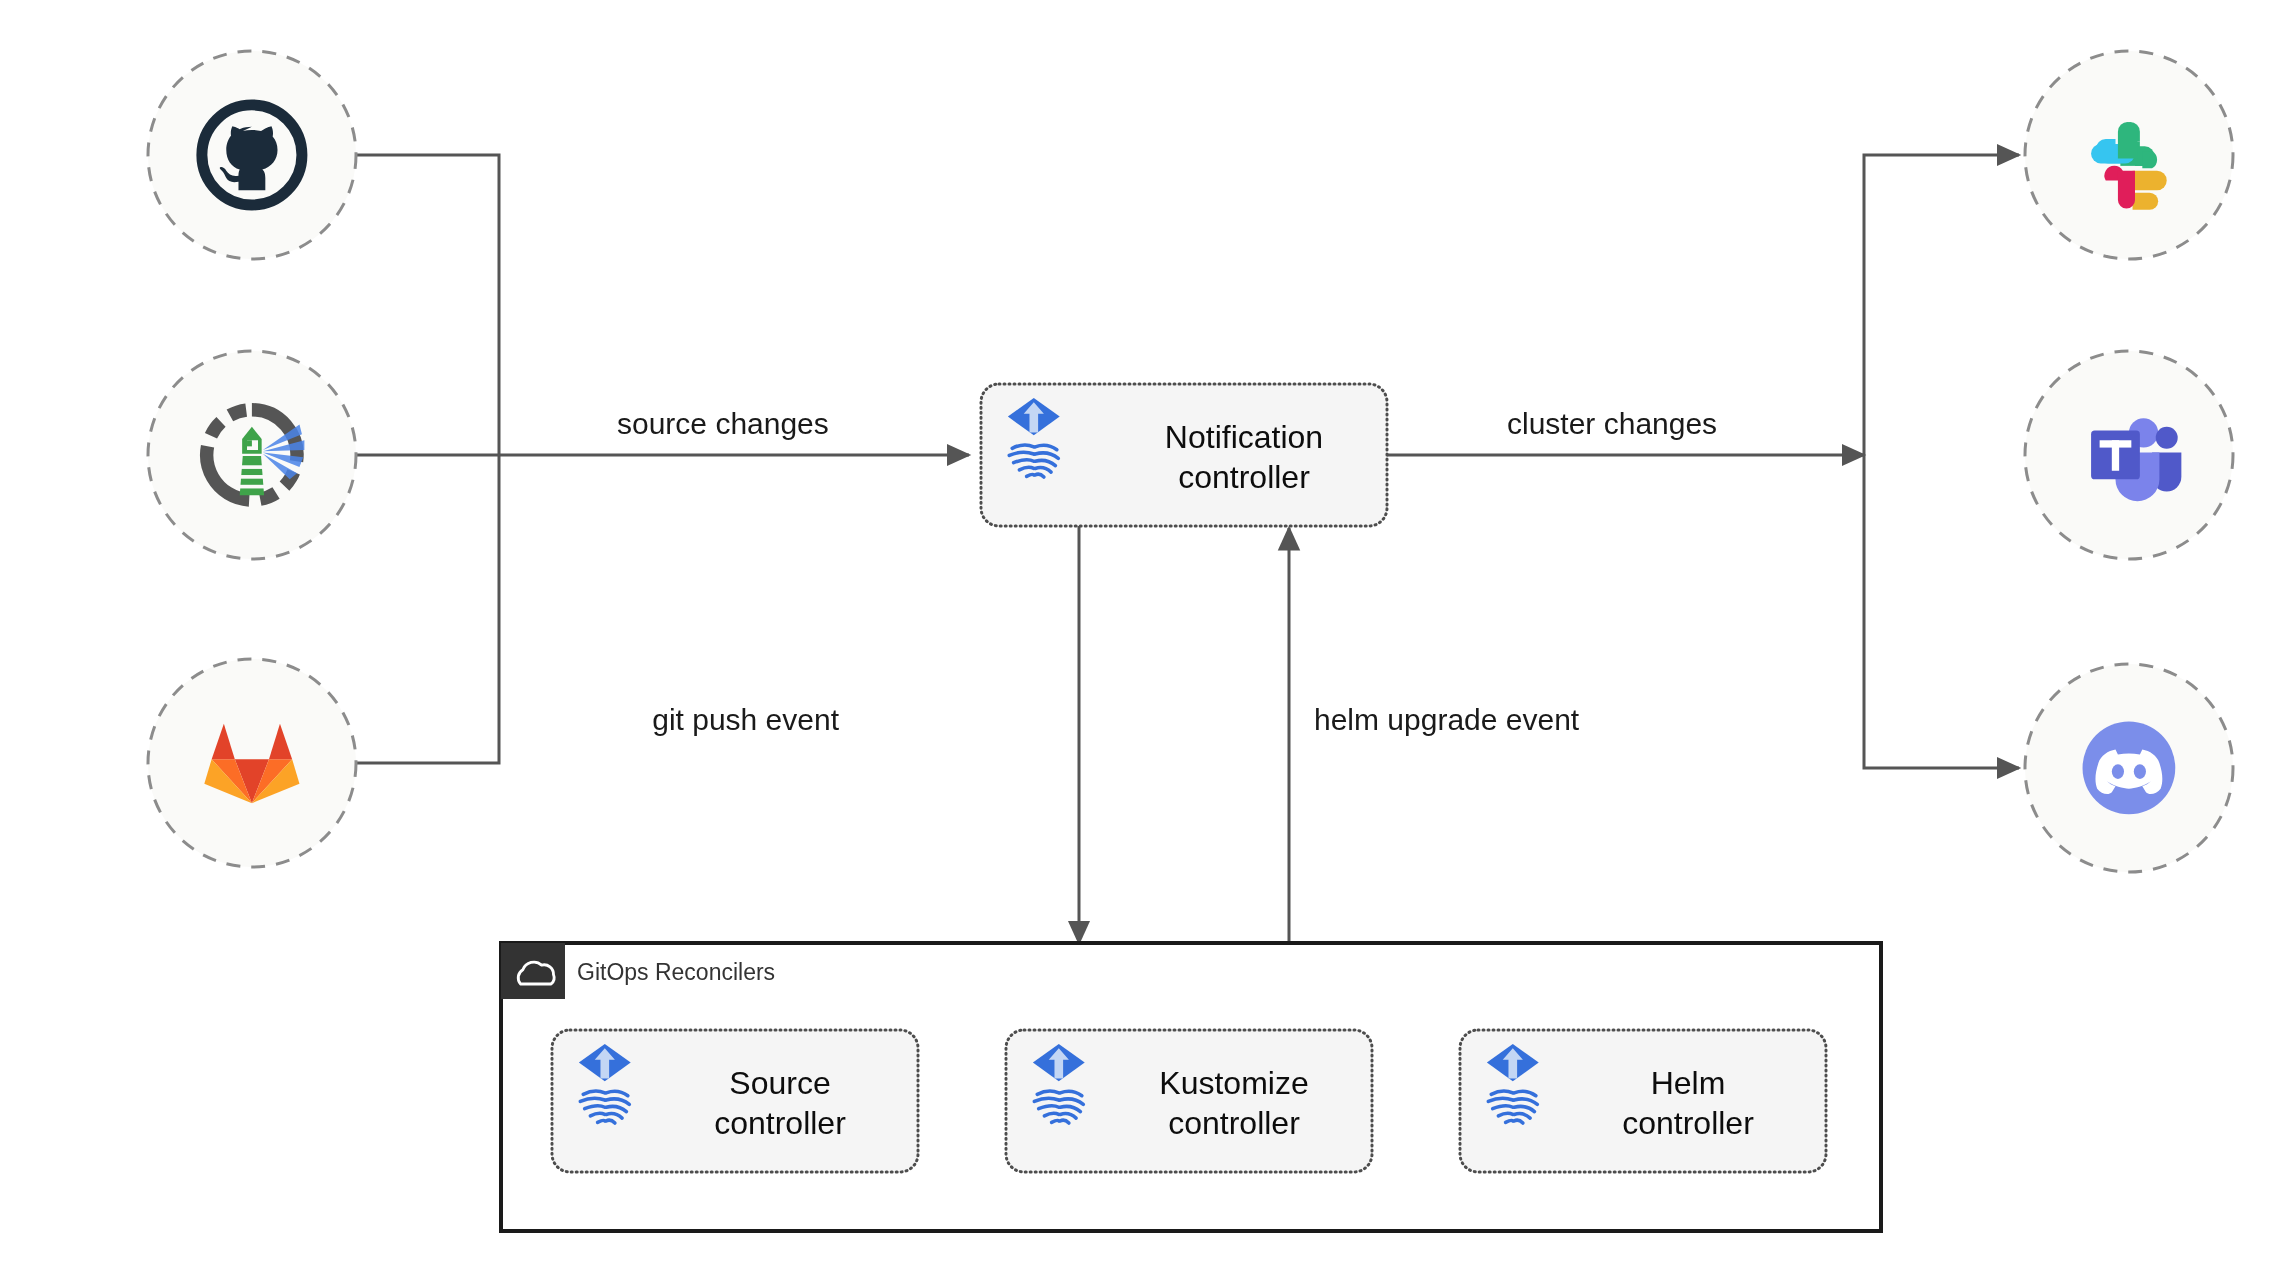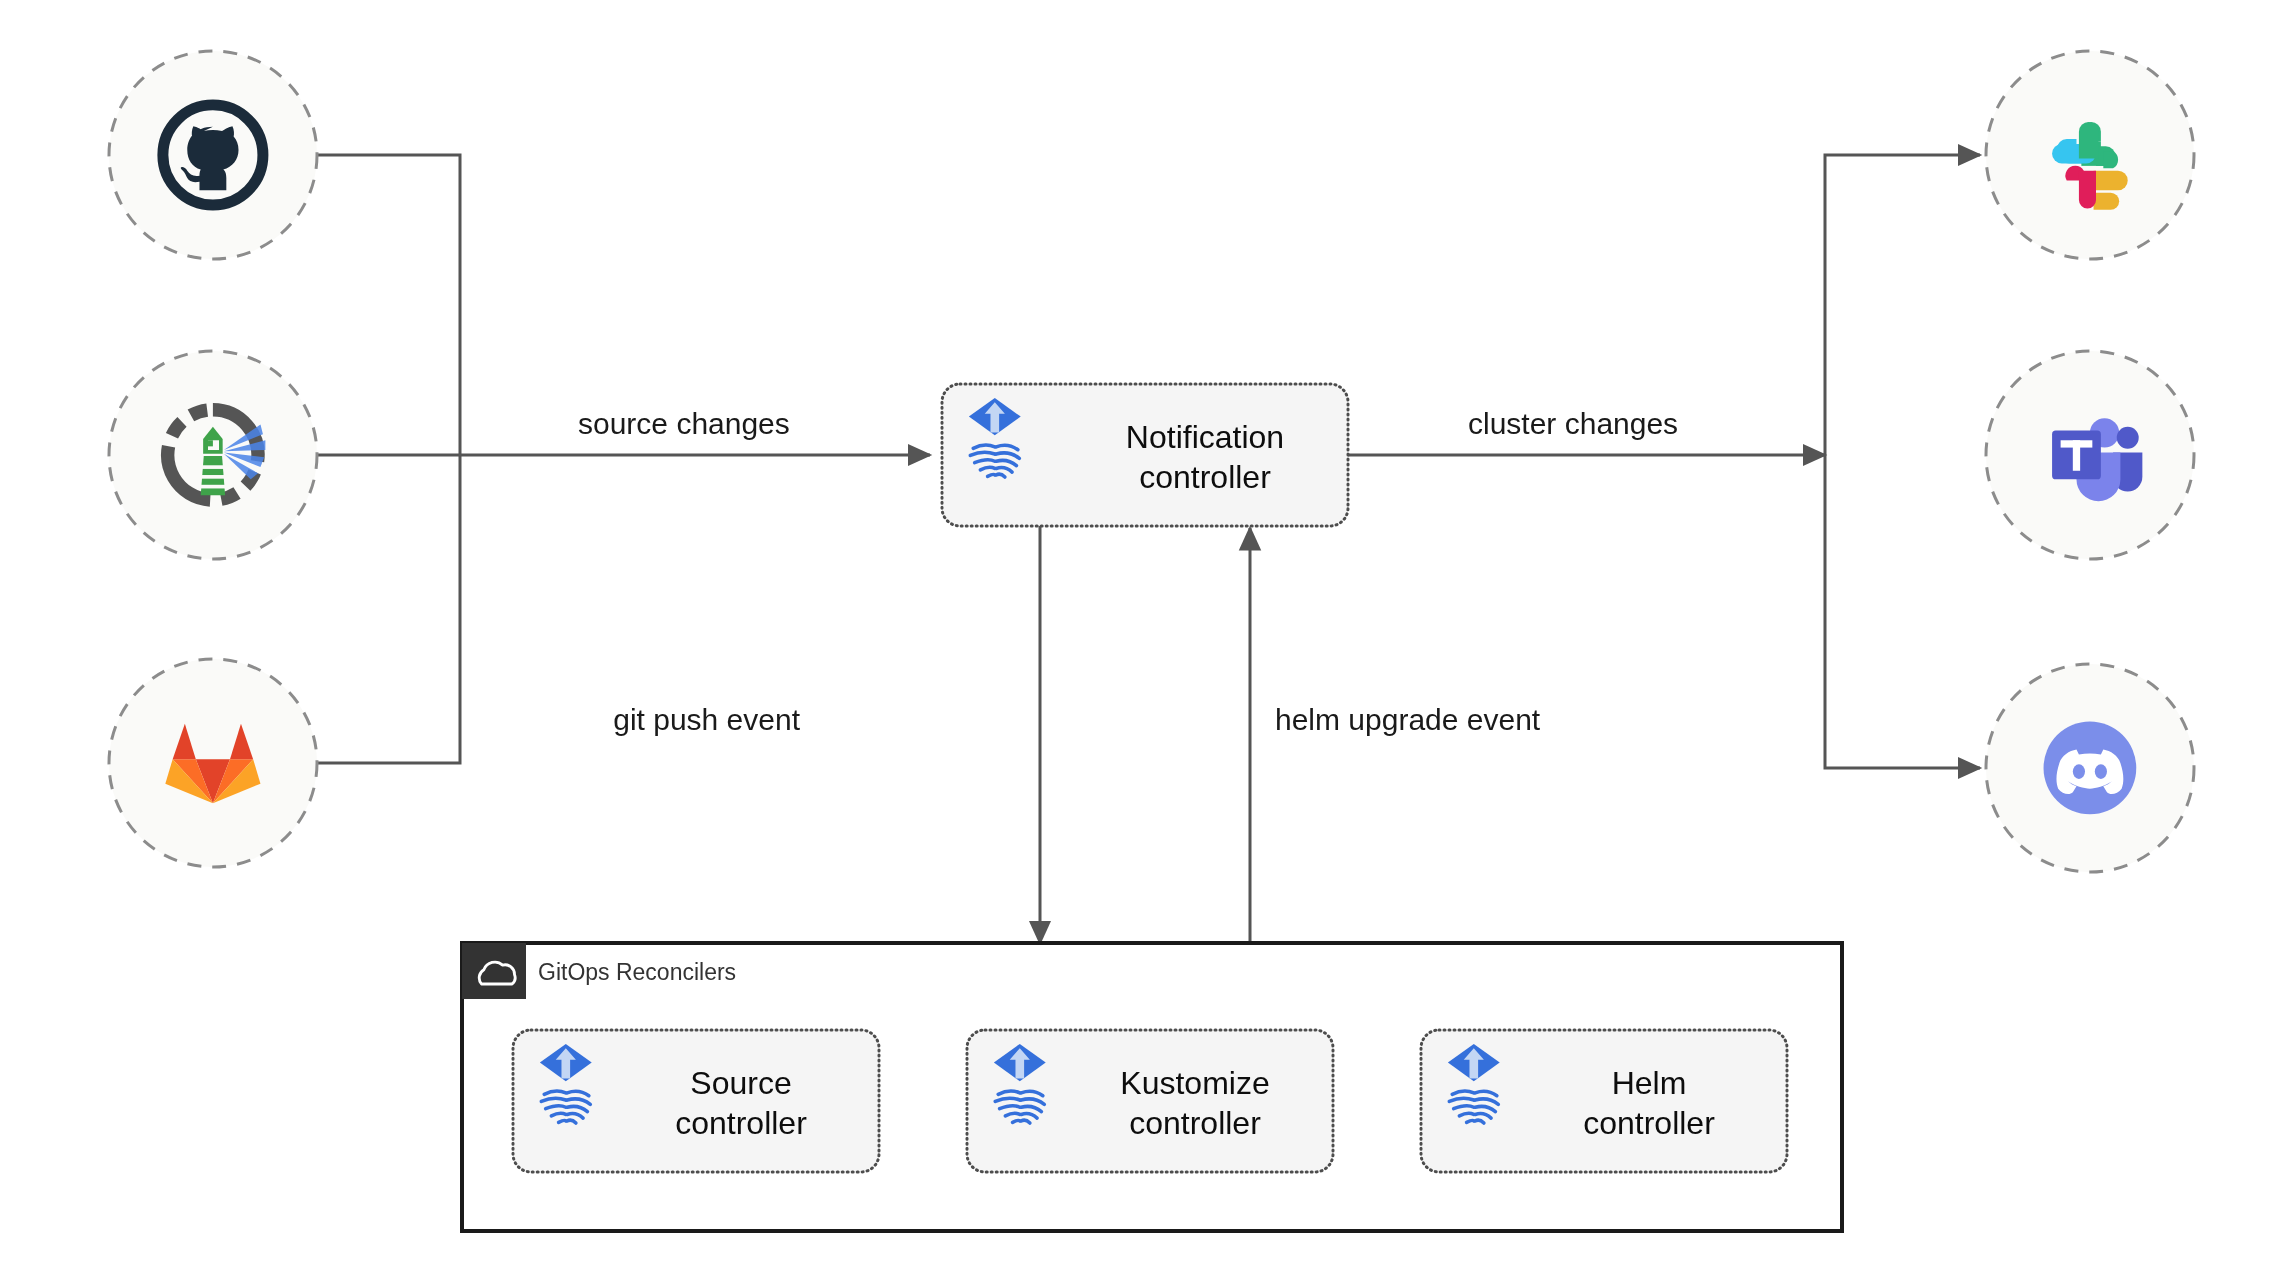--- a/index.html
+++ b/index.html
@@ -10,20 +10,21 @@
   body {
     width: 2292px;
     height: 1284px;
     font-family: "Liberation Sans", sans-serif;
     overflow: hidden;
   }
   #diagram-root {
     position: relative;
     width: 2037px;
     height: 1284px;
+    padding-left: 39px;
   }
   svg#diagram {
     display: block;
     width: 2292px;
     height: 1284px;
   }
   .edge-label {
     font-family: "Liberation Sans", sans-serif;
     font-size: 30px;
     fill: #1a1a1a;

